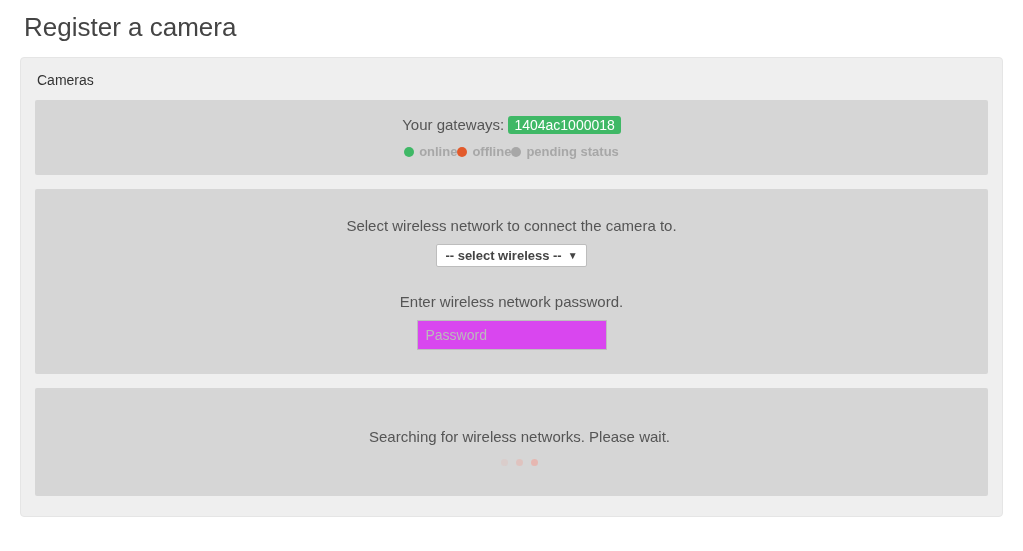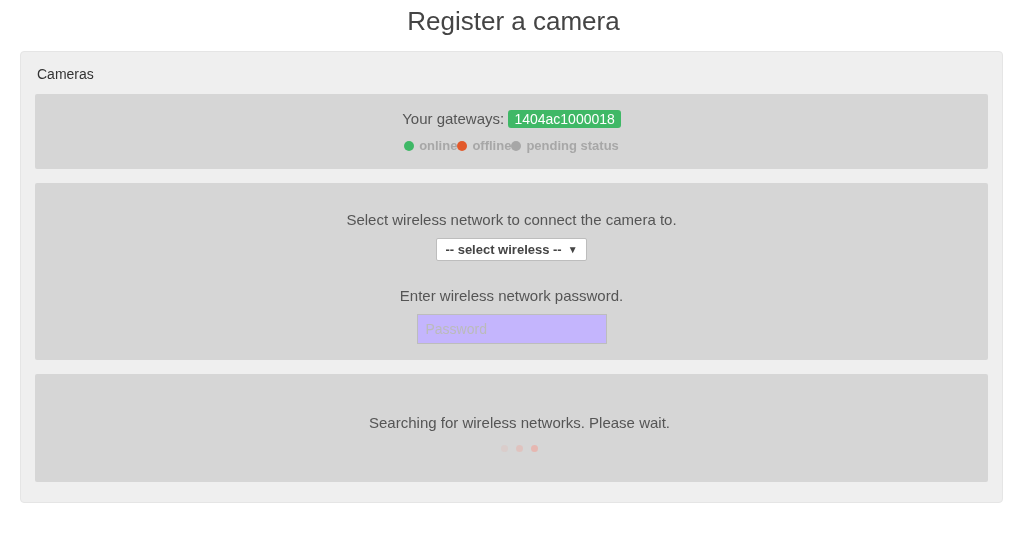--- a/index.html
+++ b/index.html
@@ -8,22 +8,21 @@
     padding: 0 20px 0 20px;
     font-family: "Segoe UI", "Helvetica Neue", Arial, sans-serif;
     background: #ffffff;
     color: #555;
     width: 1023px;
   }
   h1.page-title {
     font-size: 26px;
     font-weight: 400;
     color: #444;
-    margin: 6px 0 14px 4px;
-    text-align: center;
+    margin: 12px 0 14px 4px;
   }
   .panel {
     background: #efefef;
     border: 1px solid #e5e5e5;
     border-radius: 4px;
     padding: 12px 14px 20px 14px;
   }
   .panel-title {
     font-size: 14px;
     font-weight: 400;
@@ -97,21 +96,21 @@
   .chevron {
     font-size: 10px;
     color: #444;
   }
   input.pw {
     width: 190px;
     padding: 6px 8px;
     border: 1px solid #bdbdbd;
     font-size: 14px;
     color: #333;
-    background: #c4b5fd;
+    background: #d946ef;
     outline: none;
   }
   input.pw::placeholder { color: #bbb; }
 
   .status-block {
     background: #d6d6d6;
     border-radius: 2px;
     padding: 40px 10px 30px 26px;
     text-align: center;
   }
@@ -153,21 +152,21 @@
         <span class="dot red"></span>
         <span>offline</span>
       </span>
       <span class="legend-item">
         <span class="dot gray"></span>
         <span>pending status</span>
       </span>
     </div>
   </div>
 
-  <div class="block" style="padding:24px 10px 16px 10px;">
+  <div class="block" style="padding:24px 10px 24px 10px;">
     <div class="instr">Select wireless network to connect the camera to.</div>
 
     <div class="select-wrap">
       <span>-- select wireless --</span>
       <span class="chevron">▼</span>
     </div>
 
     <div class="instr">Enter wireless network password.</div>
 
     <input type="text" class="pw" placeholder="Password" style="">

